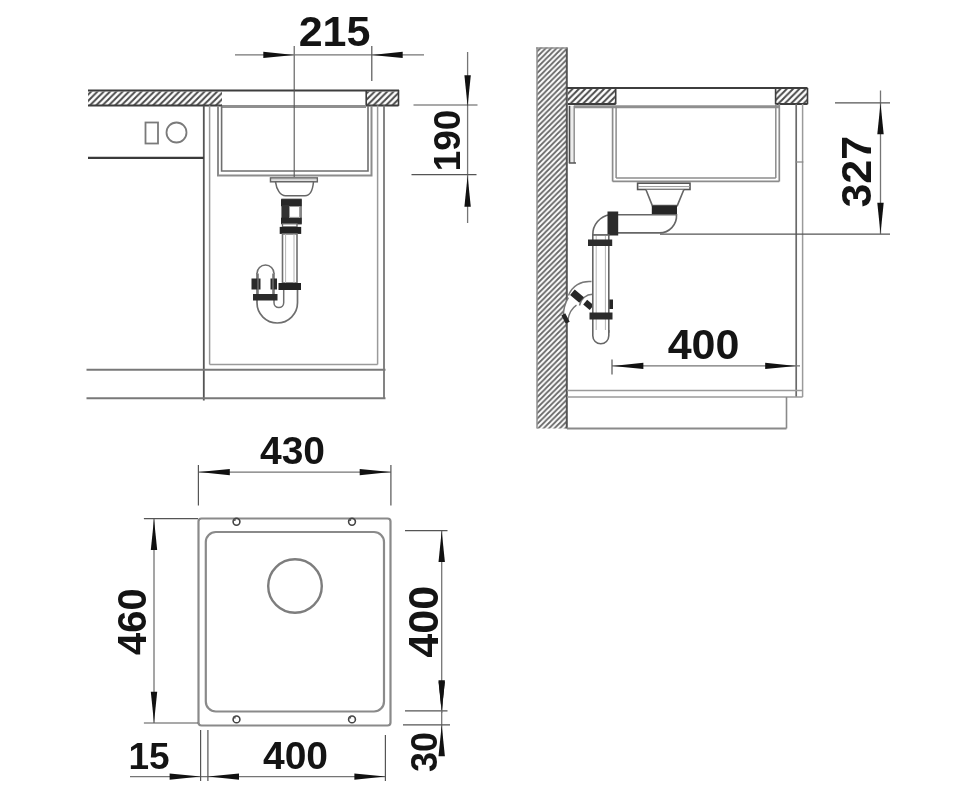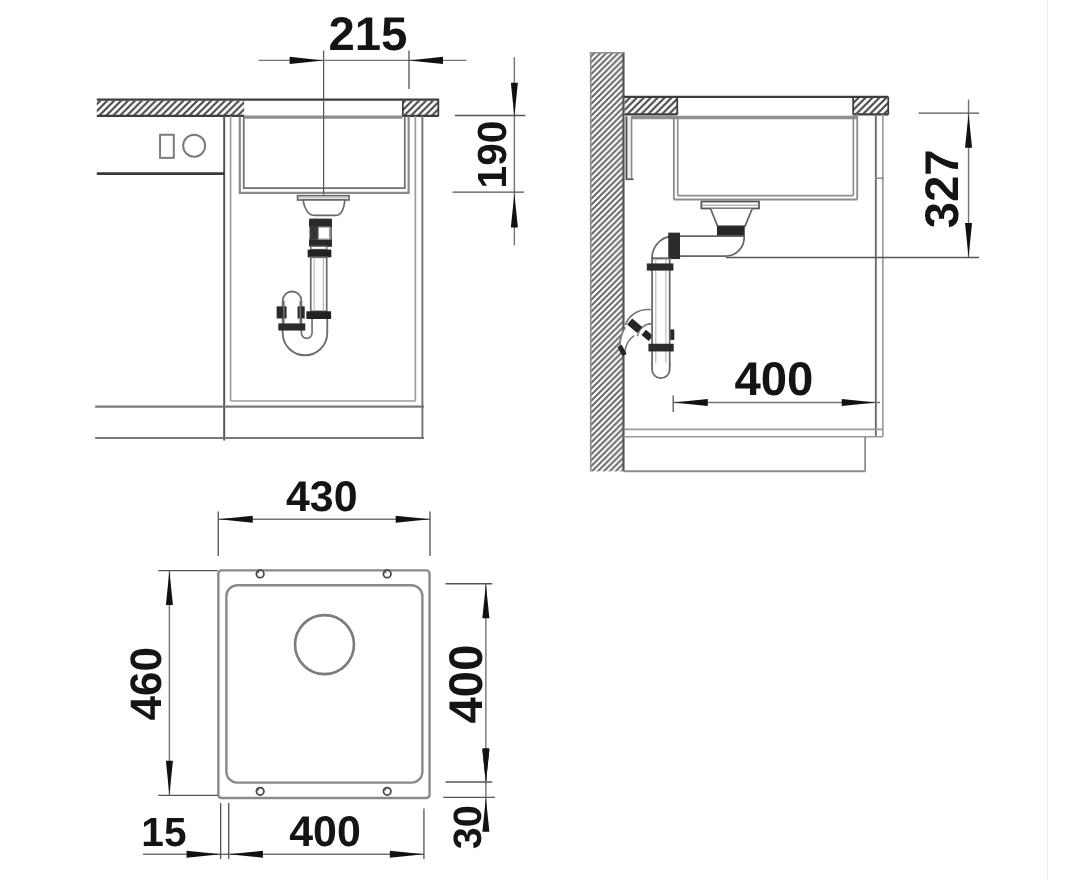--- a/index.html
+++ b/index.html
@@ -1,16 +1,16 @@
 <!DOCTYPE html>
 <html><head>
 <meta charset="utf-8">
 <style>
 html,body{margin:0;padding:0;background:#ffffff;}
-#page{width:952px;height:800px;position:relative;background:#d946ef;overflow:hidden;}
+#page{width:952px;height:800px;position:relative;background:#737373;overflow:hidden;}
 text{font-family:"Liberation Sans",sans-serif;font-weight:bold;fill:#141414;}
 </style>
 </head>
 <body>
 <div id="page">
 <svg width="978" height="800" viewBox="0 0 978 800" xmlns="http://www.w3.org/2000/svg">
 <defs>
 <pattern id="hc" width="6.3" height="6.3" patternUnits="userSpaceOnUse">
 <path d="M-1.6,7.9 L7.9,-1.6 M-1.6,1.6 L1.6,-1.6 M4.7,7.9 L7.9,4.7" stroke="#4a4a4a" stroke-width="2.0" fill="none"></path>
 </pattern>

